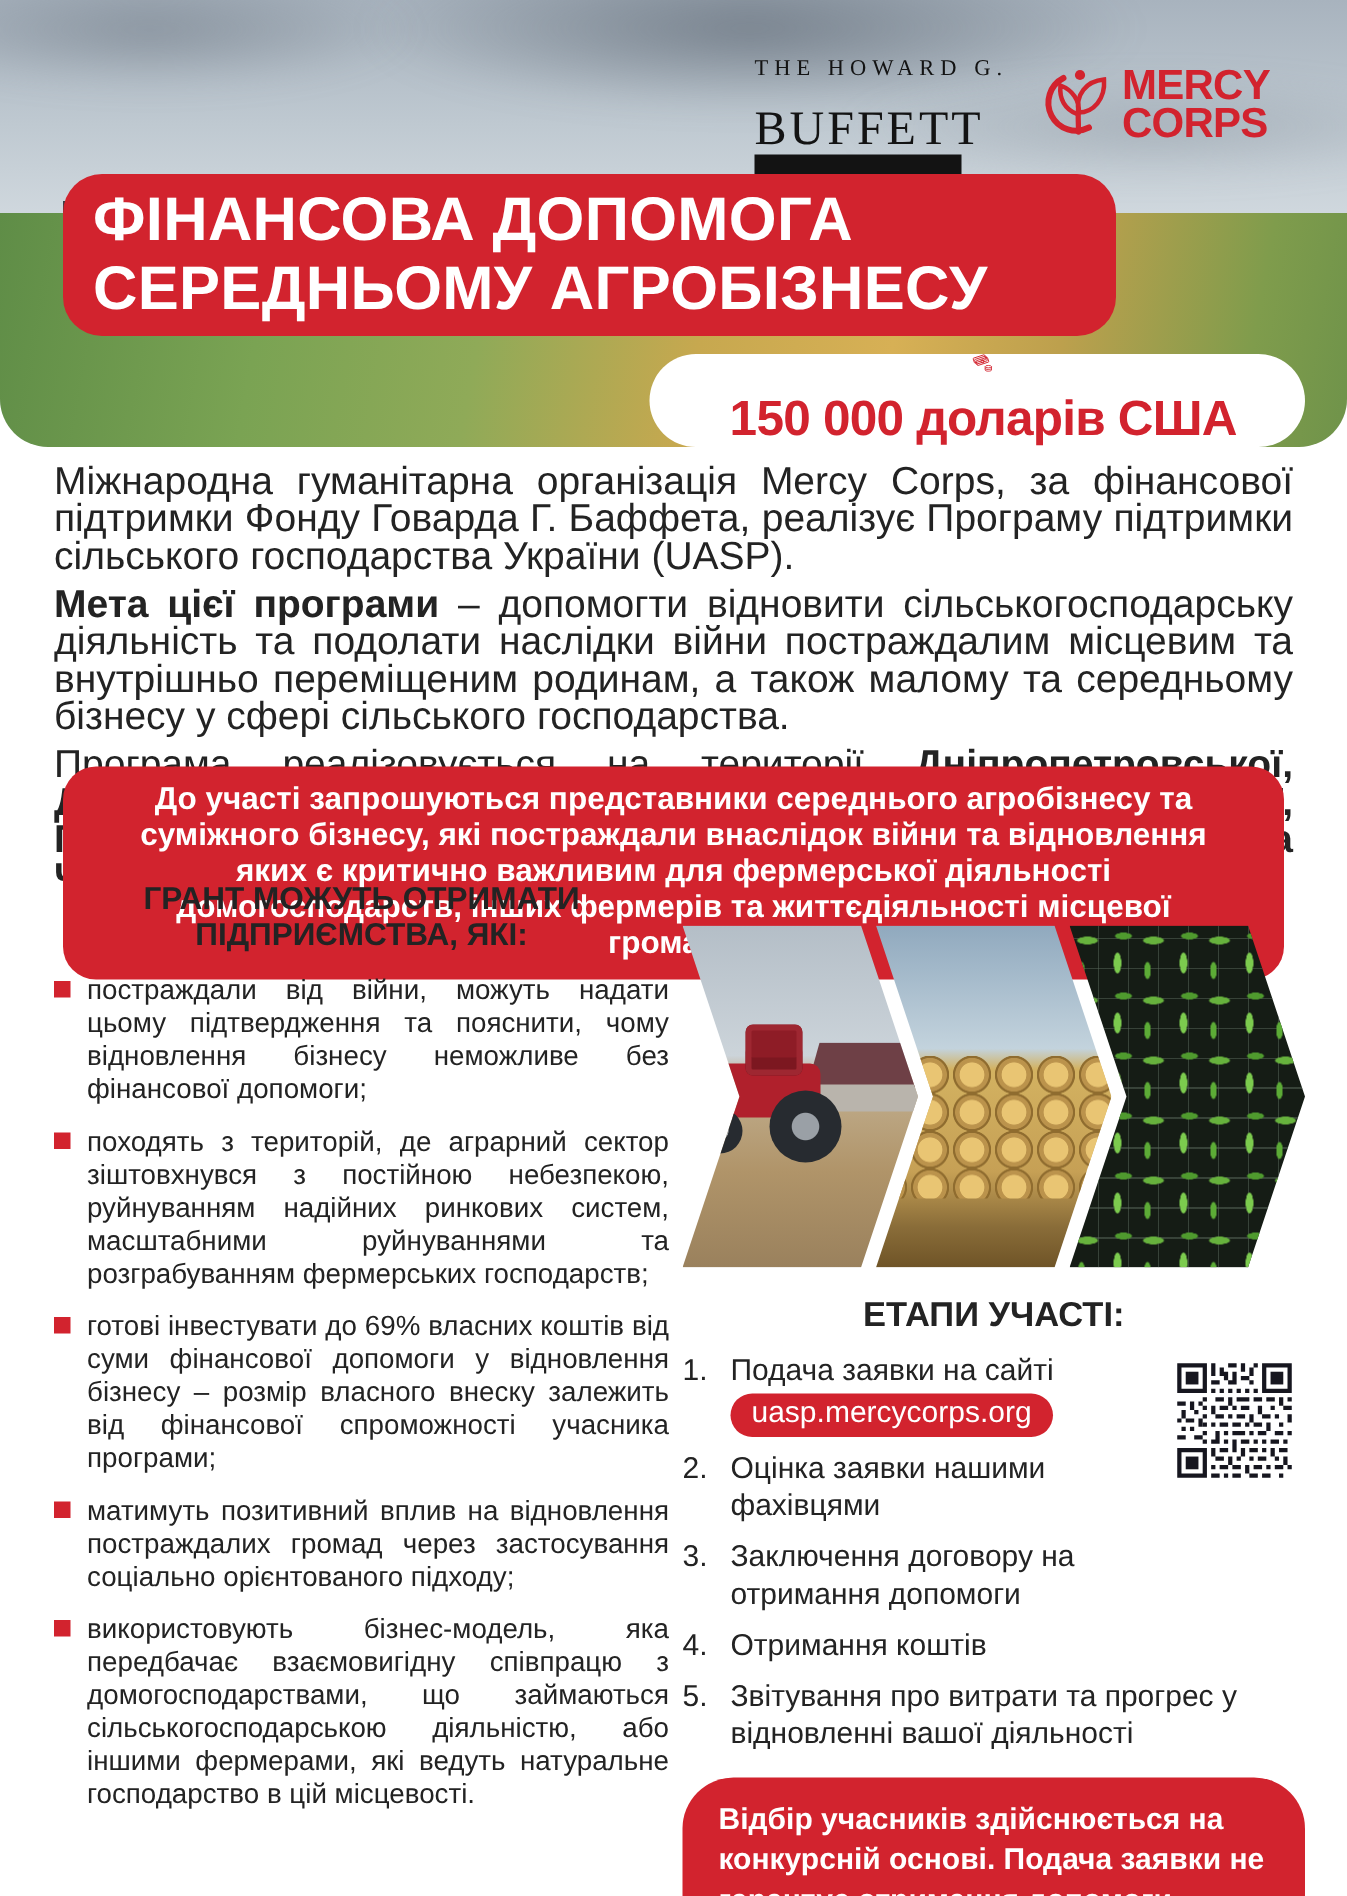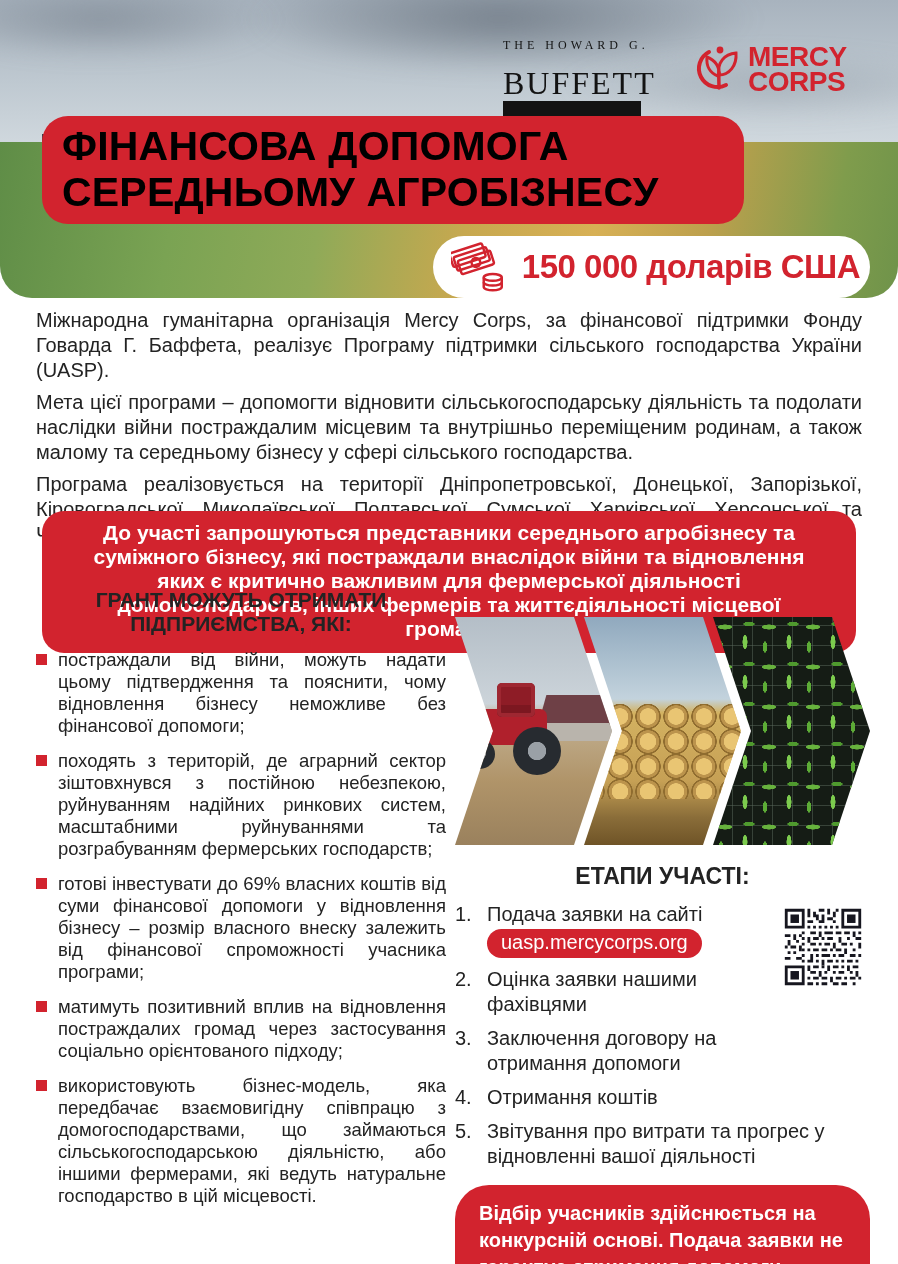--- a/index.html
+++ b/index.html
@@ -20,43 +20,43 @@
               background:radial-gradient(ellipse, rgba(104,114,126,.5), transparent 70%); }
   .cloud.c3 { left:560px; top:50px; width:420px; height:70px;
               background:radial-gradient(ellipse, rgba(140,150,160,.45), transparent 70%); }
   .field { position:absolute; left:0; top:142px; right:0; bottom:0;
            background:linear-gradient(100deg,#5f8d47 0%,#7aa353 20%,#8faa58 36%,#c7a84f 52%,#d7b055 66%,#bda04d 78%,#7f9c4c 92%,#6f934a 100%); }
   .mini-tractor { position:absolute; left:38px; top:132px; width:24px; height:12px; }
 
   
   .buffett { position:absolute; left:503px; top:38px; width:138px; text-align:center;
              color:#131313; font-family:"Liberation Serif", serif; }
-  .buffett .l1 { font-size:12px; letter-spacing:4px; white-space:nowrap;text-align:center; }
+  .buffett .l1 { font-size:15px; letter-spacing:4px; white-space:nowrap;text-align:center; }
   .buffett .l2 { font-size:32px; letter-spacing:2px; line-height:32px; margin-top:14px; }
   .buffett .l3 { background:#131313; color:#fff; font-size:10px; letter-spacing:4.5px;
                  padding:20px 0 2px; margin-top:2px; }
   .mercy { position:absolute; left:693px; top:44px; display:flex; align-items:flex-end; gap:7px; }
   .mercy-text { color:#d2232e; font-weight:bold; font-size:28px; line-height:25px; letter-spacing:-.5px; }
 
   
   .hero-title { position:absolute; left:42px; top:116px; width:702px; box-sizing:border-box;
                 background:#d2232e; border-radius:26px; padding:7px 20px 9px;
-                color:#000000; font-weight:bold; font-size:41px; line-height:46px; letter-spacing:.2px; }
+                color:#ffffff; font-weight:bold; font-size:41px; line-height:46px; letter-spacing:.2px; }
 
   
   .amount-pill { position:absolute; left:433px; top:236px; width:437px; height:62px;
                  background:#fff; border-radius:31px; display:flex; align-items:center;
-                 gap:12px; padding:0 10px 0 18px; box-sizing:border-box; }
+                 gap:12px; padding:0 10px 0 18px; box-sizing:border-box;flex-direction:column; }
   .amount-text { color:#d2232e; font-weight:bold; font-size:33px; letter-spacing:-.5px; white-space:nowrap; }
 
   
   .intro { position:absolute; left:36px; top:308px; width:826px;
-           font-size:20px; line-height:25px; text-align:justify; }
+           font-size:26px; line-height:25px; text-align:justify; }
   .intro p { margin:0 0 7px 0; }
-  .bold { font-weight:normal; }
+  .bold { font-weight:bold; }
 
   
   .invite { position:absolute; left:42px; top:511px; width:814px; box-sizing:border-box;
             background:#d2232e; color:#fff; border-radius:22px; text-align:center;
             font-weight:bold; font-size:21px; line-height:24px; padding:10px 36px 12px; }
 
   
   .col-left { position:absolute; left:36px; top:588px; width:410px; }
   .col-heading { text-align:center; font-weight:bold; font-size:21px; line-height:24px; }
   .bullets { margin-top:13px; }

